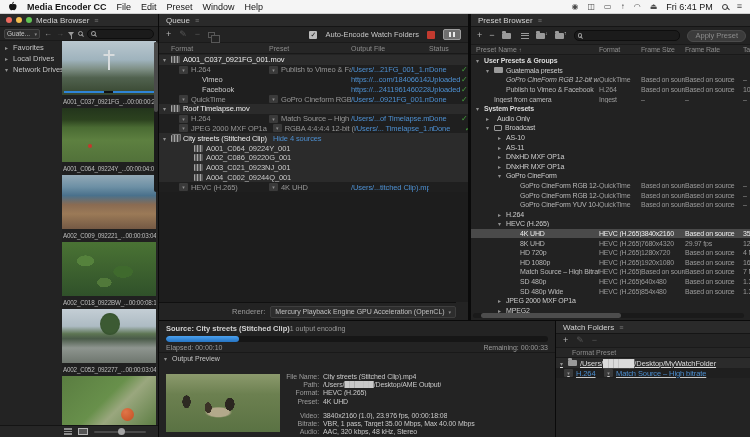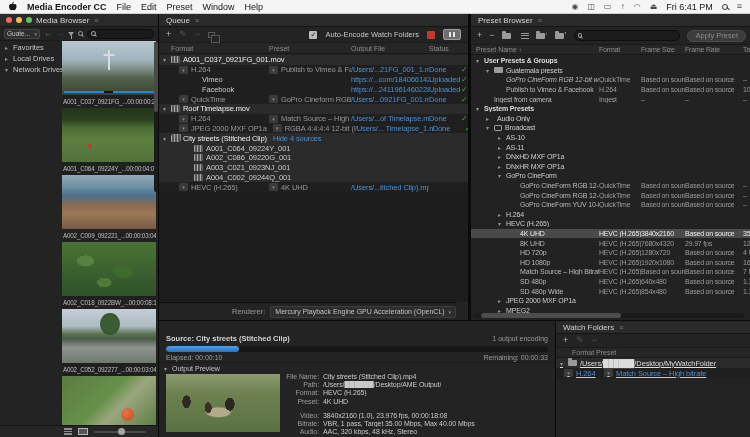--- a/index.html
+++ b/index.html
@@ -151,21 +151,21 @@
   .p-row[data-ind="3"] .p-name { padding-left:41px; }
   .p-ico { display:none; }
   .p-ico[data-icon="folder"] { display:inline-block; width:9px; height:6px; background:#9a9a9a; border-radius:1px; position:relative; margin-right:3px; flex:0 0 9px; }
   .p-ico[data-icon="folder"]::before { content:""; position:absolute; top:-2px; left:0; width:4px; height:2px; background:#9a9a9a; }
   .p-ico[data-icon="audio"] { display:inline-block; color:#b0b0b0; font-size:7px; margin-right:3px; }
   .p-ico[data-icon="monitor"] { display:inline-block; width:8px; height:6px; border:1px solid #9a9a9a; border-radius:1px; margin-right:3px; flex:0 0 8px; }
   .p-hscroll { position:absolute; left:2px; right:8px; bottom:2px; height:5px; background:#1a1a1a; border-radius:3px; }
   .p-hscroll i { display:block; margin-left:8px; width:140px; height:5px; background:#4d4d4d; border-radius:3px; }
 
   
-  .enc-row1 { height:11px; display:flex; align-items:center; justify-content:space-between; padding:0 7px; margin-top:12px; }
+  .enc-row1 { height:11px; display:flex; align-items:center; padding:0 7px; margin-top:2px; }
   .enc-src { color:#d2d2d2; font-size:7.5px; font-weight:bold; }
   .enc-cnt { color:#9a9a9a; font-size:7px; }
   .enc-bar { position:relative; margin:2px 7px 0 7px; height:6px; background:#161616; border-radius:3px; overflow:hidden; }
   .enc-bar .fill { position:absolute; left:0; top:0; bottom:0; width:19%; background:linear-gradient(180deg,#4aa0ee,#2674c2); border-radius:3px; }
   .enc-row2 { height:10px; display:flex; align-items:center; justify-content:space-between; padding:0 7px; color:#9a9a9a; font-size:7px; border-bottom:1px solid #191919; margin-top:1px; }
   .enc-prevhdr { height:10px; display:flex; align-items:center; padding:0 5px; color:#c4c4c4; font-size:7px; }
   .enc-body { position:absolute; left:0; right:0; top:51px; bottom:0; }
   .enc-thumb { position:absolute; left:7px; top:2px; width:114px; height:58px; background:radial-gradient(7px 11px at 18% 48%,#2d2a22 0 58%,transparent 60%),radial-gradient(6px 9px at 37% 58%,#3a3126 0 58%,transparent 60%),radial-gradient(8px 11px at 56% 52%,#2b2620 0 58%,transparent 60%),radial-gradient(22px 9px at 46% 66%,#b3a98b 0 48%,transparent 62%),linear-gradient(180deg,#8c9a6d 0%,#6c8050 35%,#5a7243 100%); }
   .enc-details { position:absolute; left:118px; top:0; right:4px; }
   .enc-drow { display:flex; align-items:center; height:8.3px; font-size:7px; letter-spacing:-0.1px; }

